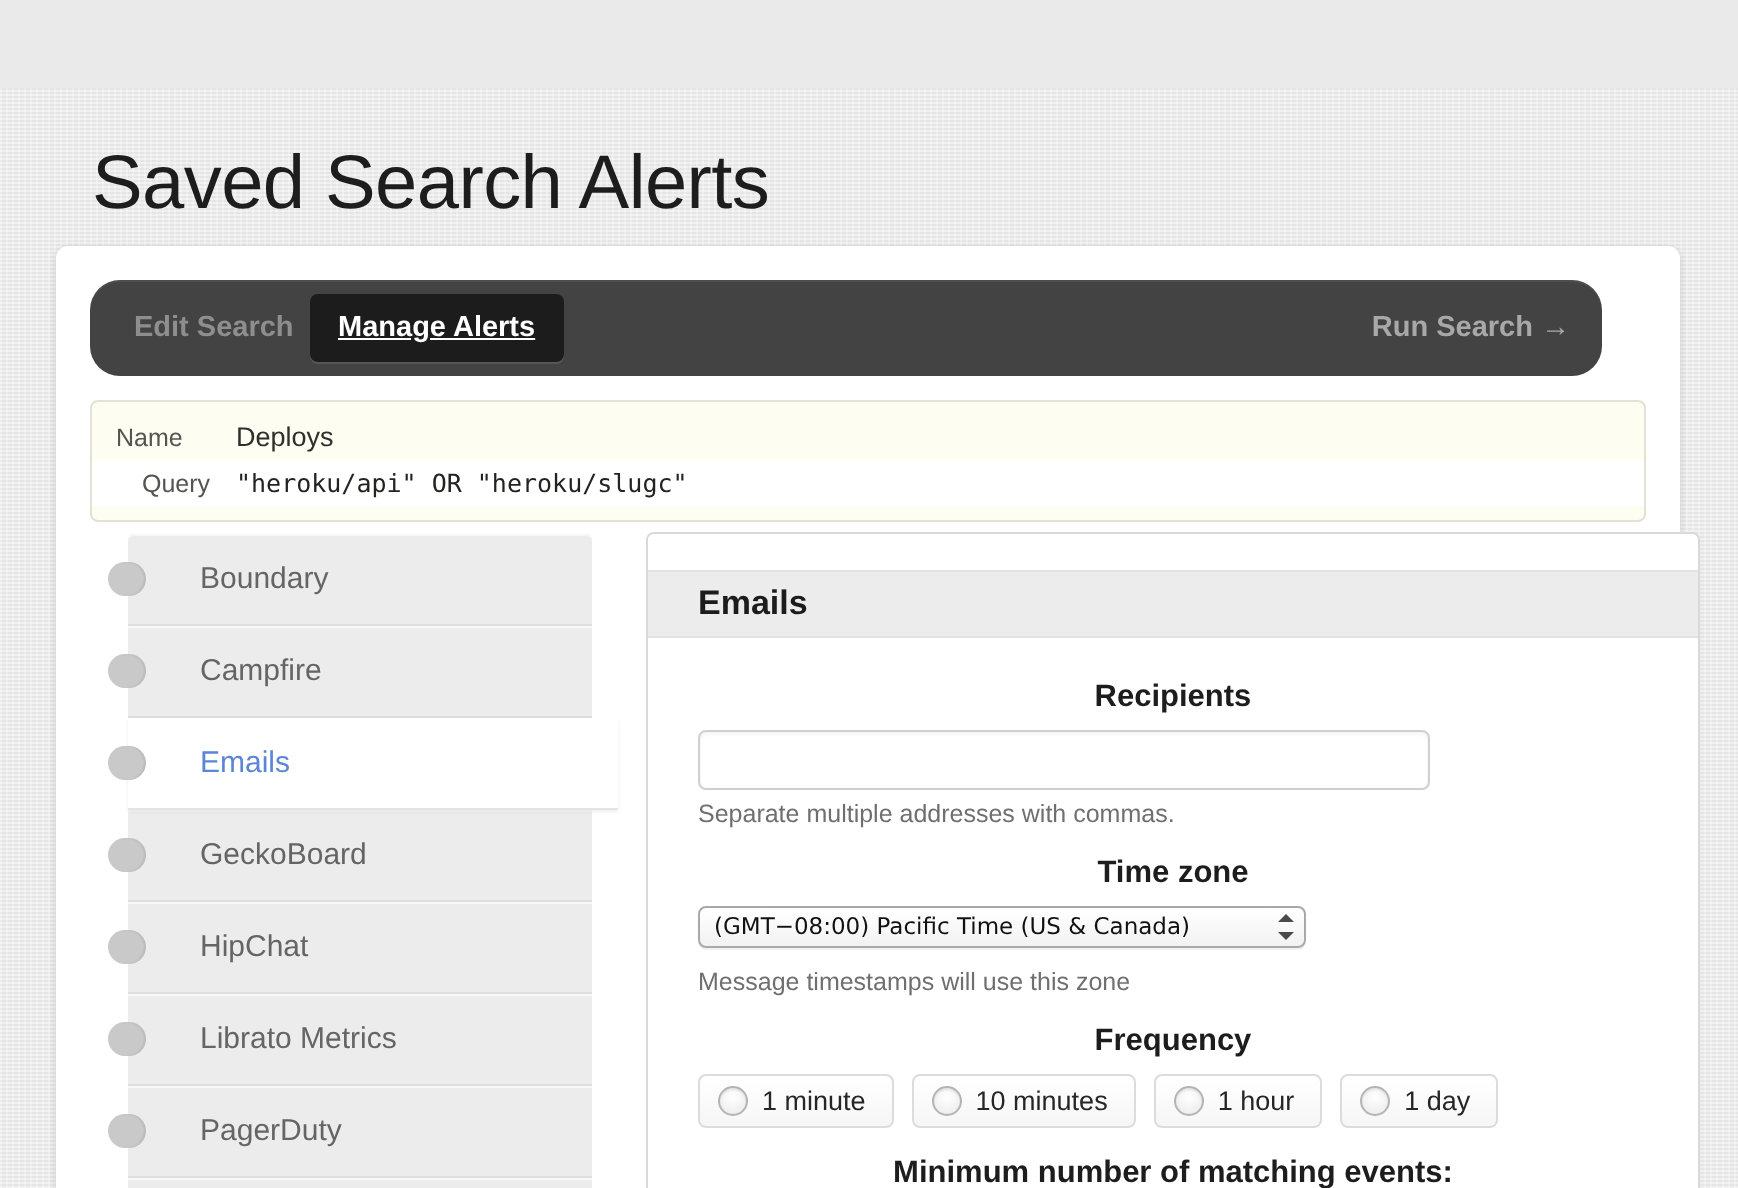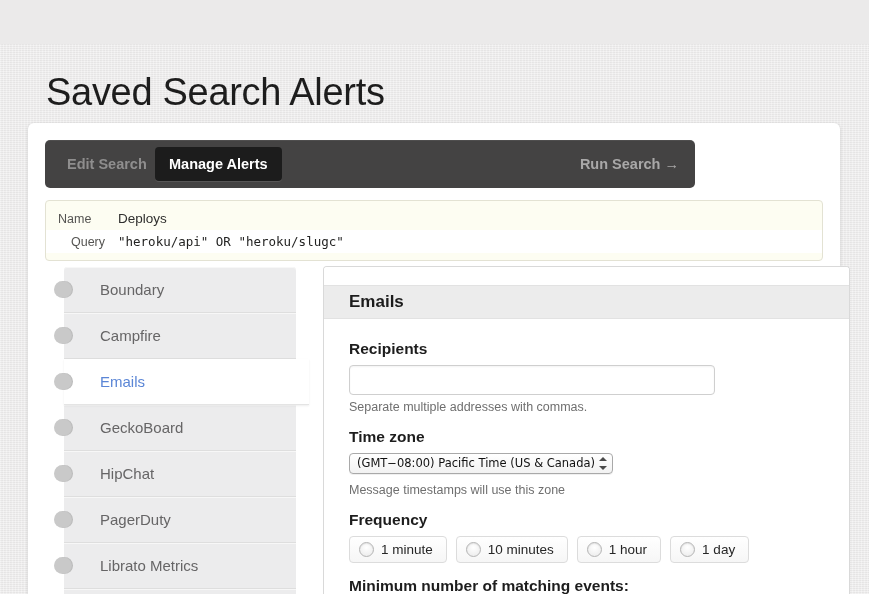--- a/index.html
+++ b/index.html
@@ -53,24 +53,24 @@
     background: #ffffff;
     border-radius: 6px 6px 0 0;
     box-shadow: 0 1px 3px rgba(0,0,0,0.18);
   }
 
   
   .tabbar {
     position: absolute;
     left: 17px;
     top: 17px;
-    width: 650px;
+    width: 756px;
     height: 48px;
     background: #444343;
-    border-radius: 5px;
+    border-radius: 15px;
     box-shadow: inset 0 1px 0 rgba(255,255,255,0.06);
   }
   .tab {
     position: absolute;
     top: 7px;
     height: 34px;
     line-height: 34px;
     padding: 0 14px;
     font-size: 14.5px;
     font-weight: bold;
@@ -79,20 +79,21 @@
     box-sizing: border-box;
     white-space: nowrap;
     cursor: pointer;
   }
   .tab-edit { left: 8px; }
   .tab-manage {
     left: 110px;
     background: #1c1c1c;
     color: #ffffff;
     box-shadow: 0 1px 0 rgba(255,255,255,0.10);
+    text-decoration: underline;
   }
   .run-search {
     position: absolute;
     right: 16px;
     top: 7px;
     height: 34px;
     line-height: 34px;
     font-size: 14.5px;
     color: #a9a8a8;
     font-weight: bold;
@@ -207,20 +208,21 @@
     font-weight: bold;
     color: #1c1c1c;
   }
   .panel-body { padding: 12px 25px 0 25px; }
 
   .field-label {
     font-size: 15.5px;
     font-weight: bold;
     color: #1d1d1d;
     margin: 9px 0 7px 0;
+    text-align: center;
   }
   .field-label.tight { margin-top: 14px; }
   .hint {
     font-size: 12.5px;
     color: #6f6f6f;
     margin-top: 5px;
   }
 
   .text-input {
     box-sizing: border-box;
@@ -244,21 +246,21 @@
     padding: 0 10px;
   }
 
   
   .select-wrap {
     position: relative;
     display: inline-block;
   }
   .tz-select {
     box-sizing: border-box;
-    width: 264px;
+    width: 304px;
     height: 21px;
     border: 1px solid #a9a9a9;
     border-radius: 4px;
     background: linear-gradient(to bottom, #ffffff 0%, #f2f2f2 100%);
     font-family: "DejaVu Sans", sans-serif;
     font-size: 11.5px;
     color: #111111;
     padding: 0 22px 0 7px;
     line-height: 19px;
     white-space: nowrap;
@@ -354,25 +356,25 @@
       <div class="side-item">
         <span class="side-nub"></span>
         <span class="side-label">GeckoBoard</span>
       </div>
       <div class="side-item">
         <span class="side-nub"></span>
         <span class="side-label">HipChat</span>
       </div>
       <div class="side-item">
         <span class="side-nub"></span>
+        <span class="side-label">Librato Metrics</span>
+      </div>
+      <div class="side-item">
+        <span class="side-nub"></span>
         <span class="side-label">PagerDuty</span>
-      </div>
-      <div class="side-item">
-        <span class="side-nub"></span>
-        <span class="side-label">Librato Metrics</span>
       </div>
       <div class="side-item">
         <span class="side-nub"></span>
         <span class="side-label">Slack</span>
       </div>
     </div>
 
     <div class="panel">
       <div class="panel-toppad"></div>
       <div class="panel-header">Emails</div>

